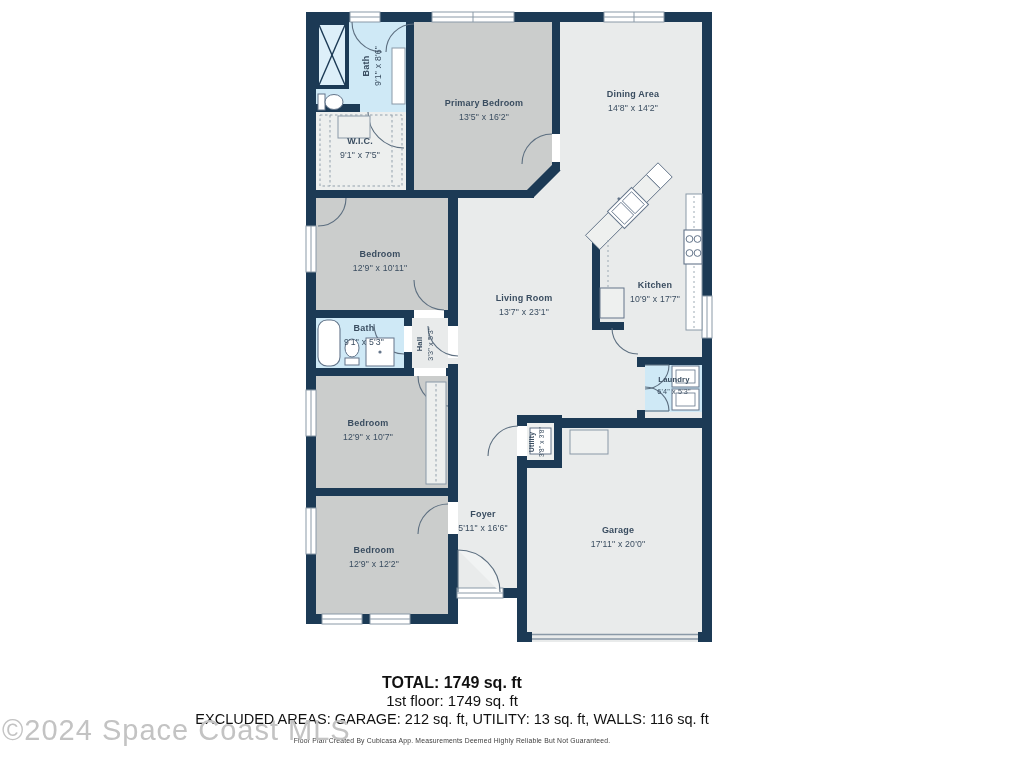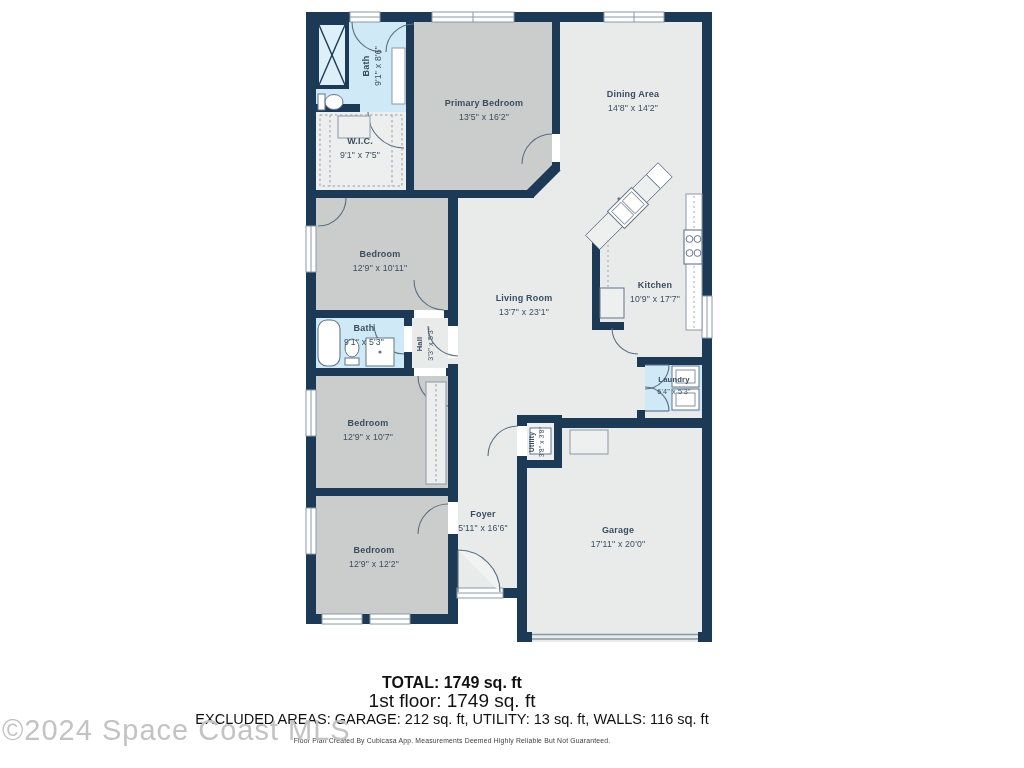--- a/index.html
+++ b/index.html
@@ -7,21 +7,21 @@
          font-family:"Liberation Sans", sans-serif;}
   #planSvg{position:absolute;left:0;top:0;}
   .room-name{font-family:"Liberation Sans",sans-serif;font-size:9px;fill:#3a4d60;font-weight:600;letter-spacing:.2px;}
   .room-dims{font-family:"Liberation Sans",sans-serif;font-size:8.7px;fill:#3a4d60;letter-spacing:.2px;}
   .room-name.sm{font-size:7.6px;}
   .room-dims.sm{font-size:7.2px;}
   .room-name.xs{font-size:6.8px;}
   .room-dims.xs{font-size:6.4px;}
   .summary{position:absolute;left:0;top:673px;width:904px;text-align:center;color:#111;}
   .summary .total{font-size:16px;font-weight:bold;line-height:19px;}
-  .summary .floor{font-size:19px;line-height:18px;}
+  .summary .floor{font-size:15px;line-height:18px;}
   .summary .excluded{font-size:14.5px;line-height:18px;}
   .summary .disclaimer{font-size:6.8px;color:#3c3c3c;margin-top:9px;letter-spacing:.2px;}
   .watermark{position:absolute;left:2px;top:714px;font-size:29px;color:#c3c3c3;
              letter-spacing:1px;font-weight:400;white-space:nowrap;}
 </style>
 </head>
 <body>
 
 <div id="stage">
 

